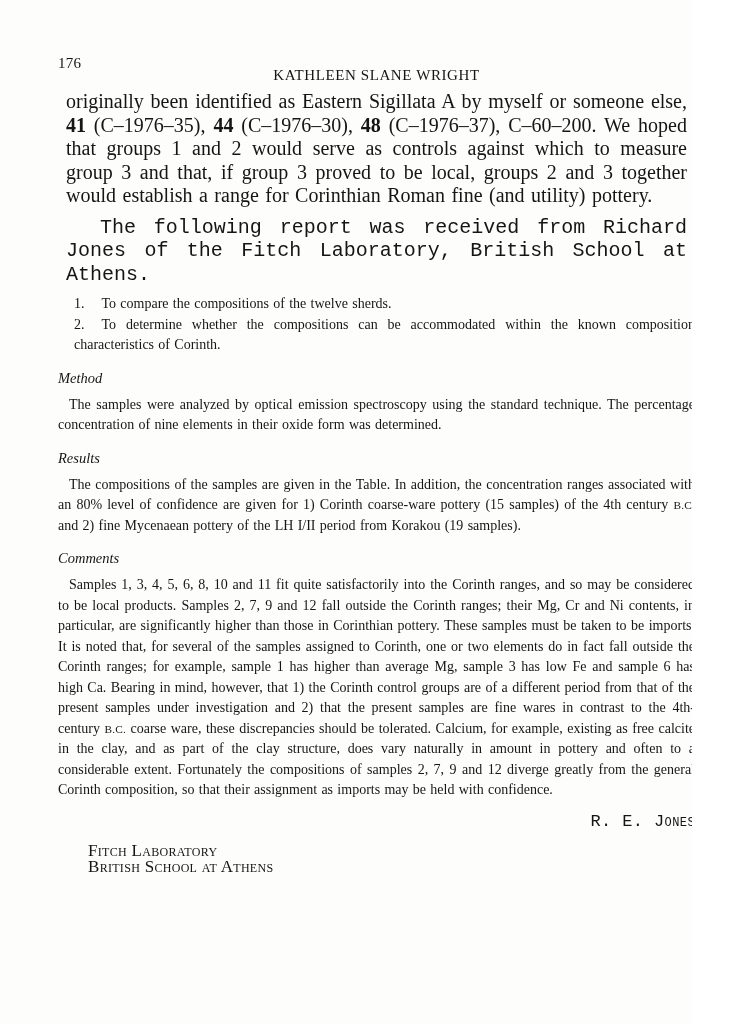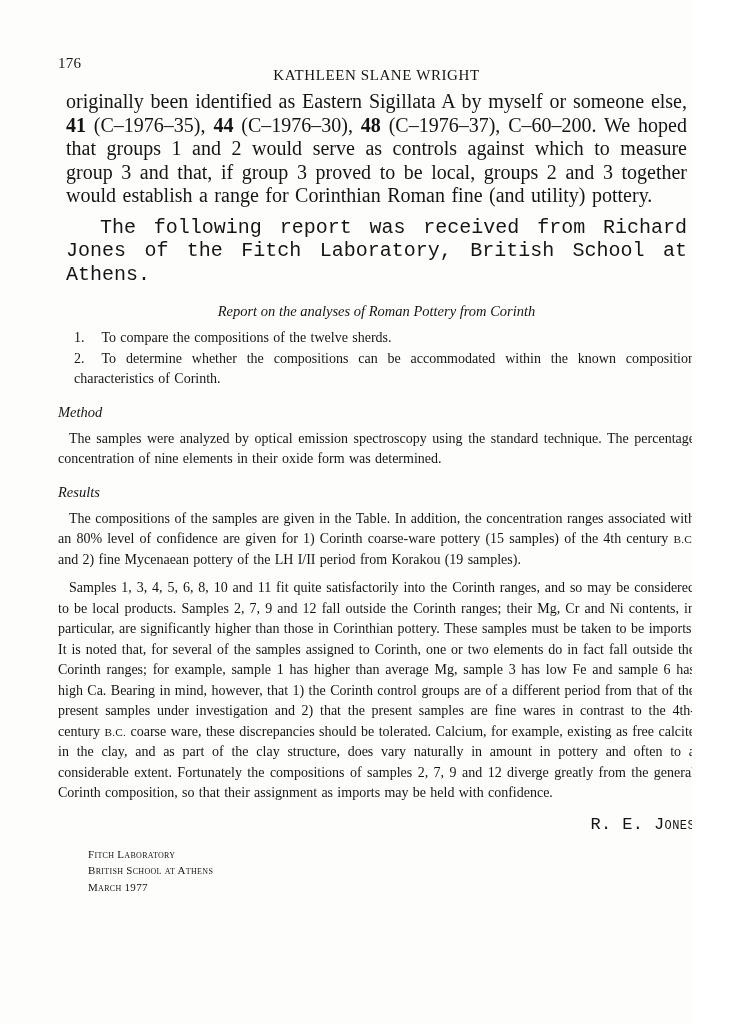--- a/index.html
+++ b/index.html
@@ -71,21 +71,21 @@
   .sig-line {
     margin: 11px 0 0 0;
     font-size: 17px;
     text-align: right;
     font-variant: small-caps;
     letter-spacing: 0.4px;
     font-family: Liberation Mono, monospace;
   }
   .address {
     margin: 12px 0 0 30px;
-    font-size: 11px;
+    font-size: 17px;
     line-height: 16.5px;
     font-variant: small-caps;
     letter-spacing: 0.3px;
   }
   .address div { margin: 0; }
 </style>
 </head>
 <body>
 
 <div class="page">
@@ -93,35 +93,34 @@
 
     <div class="runhead">
       <span class="pagenum">176</span>
       <span class="runtitle">KATHLEEN SLANE WRIGHT</span>
     </div>
 
     <p class="body-lg"><span>originally been identified as Eastern Sigillata A by myself or someone else, </span><b class="num">41</b><span> (C–1976–35), </span><b class="num">44</b><span> (C–1976–30), </span><b class="num">48</b><span> (C–1976–37), C–60–200. We hoped that groups 1 and 2 would serve as controls against which to measure group 3 and that, if group 3 proved to be local, groups 2 and 3 together would establish a range for Corinthian Roman fine (and utility) pottery.</span></p>
 
     <p class="body-lg indented">The following report was received from Richard Jones of the Fitch Laboratory, British School at Athens.</p>
 
-    <h2 class="report-title">Report on the analyses of Roman Pottery from Corinth</h2>
 
     <p class="rbody list-item"><span class="li-num">1.</span><span>To compare the compositions of the twelve sherds.</span></p>
     <p class="rbody list-item"><span class="li-num">2.</span><span>To determine whether the compositions can be accommodated within the known composition characteristics of Corinth.</span></p>
 
     <h3 class="sec-head">Method</h3>
     <p class="rbody rindent">The samples were analyzed by optical emission spectroscopy using the standard technique. The percentage concentration of nine elements in their oxide form was determined.</p>
 
     <h3 class="sec-head">Results</h3>
     <p class="rbody rindent"><span>The compositions of the samples are given in the Table. In addition, the concentration ranges associated with an 80% level of confidence are given for 1) Corinth coarse-ware pottery (15 samples) of the 4th century </span><span class="sc-inline">B.C.</span><span> and 2) fine Mycenaean pottery of the LH I/II period from Korakou (19 samples).</span></p>
 
+    <h3 class="sec-head">Comments</h3>
     <p class="rbody rindent"><span>Samples 1, 3, 4, 5, 6, 8, 10 and 11 fit quite satisfactorily into the Corinth ranges, and so may be considered to be local products. Samples 2, 7, 9 and 12 fall outside the Corinth ranges; their Mg, Cr and Ni contents, in particular, are significantly higher than those in Corinthian pottery. These samples must be taken to be imports. It is noted that, for several of the samples assigned to Corinth, one or two elements do in fact fall outside the Corinth ranges; for example, sample 1 has higher than average Mg, sample 3 has low Fe and sample 6 has high Ca. Bearing in mind, however, that 1) the Corinth control groups are of a different period from that of the present samples under investigation and 2) that the present samples are fine wares in contrast to the 4th-century </span><span class="sc-inline">B.C.</span><span> coarse ware, these discrepancies should be tolerated. Calcium, for example, existing as free calcite in the clay, and as part of the clay structure, does vary naturally in amount in pottery and often to a considerable extent. Fortunately the compositions of samples 2, 7, 9 and 12 diverge greatly from the general Corinth composition, so that their assignment as imports may be held with confidence.</span></p>
 
     <p class="sig-line">R. E. Jones</p>
 
     <div class="address">
       <div>Fitch Laboratory</div>
       <div>British School at Athens</div>
-      <div>March 1977</div>
     </div>
 
   </div>
 </div>
 
 </body></html>

